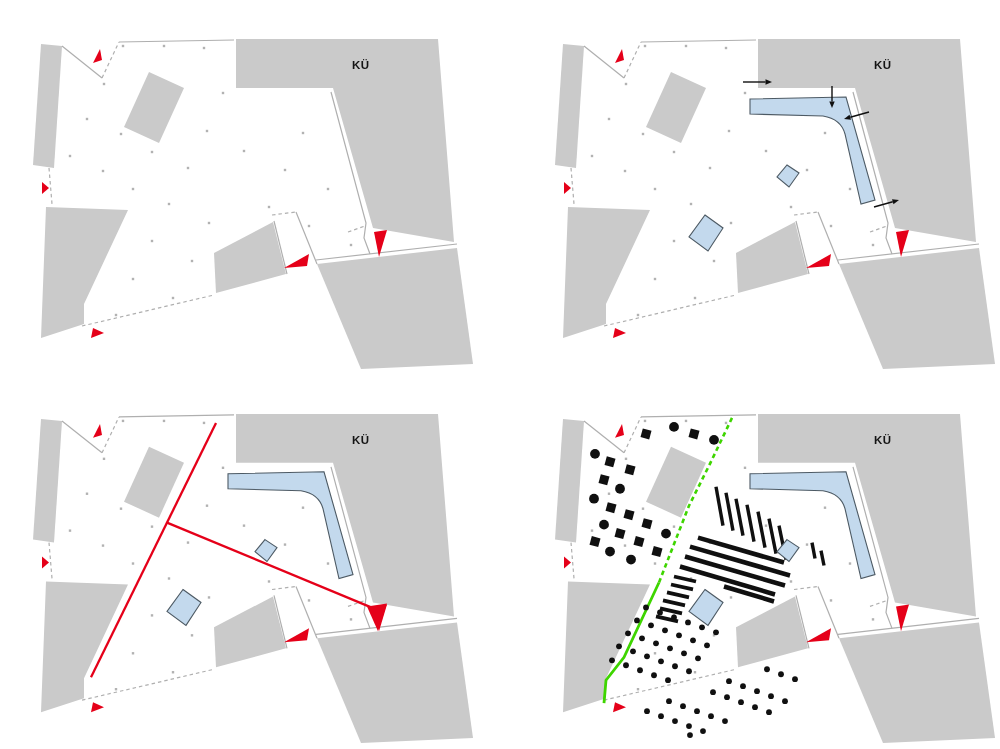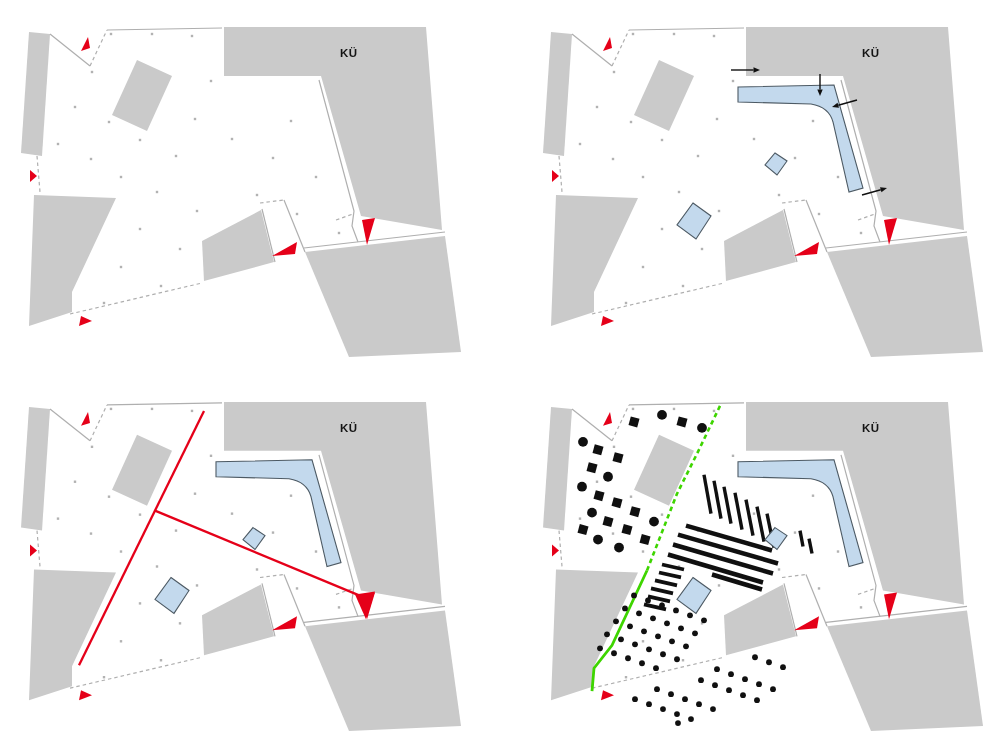--- a/index.html
+++ b/index.html
@@ -1,18 +1,18 @@
 <!DOCTYPE html>
 <html><head>
 <meta charset="utf-8">
 <style>
   html,body{margin:0;padding:0;background:#ffffff;}
   .page{position:relative;width:1000px;height:749px;background:#ffffff;overflow:hidden;
         font-family:"Liberation Sans", sans-serif;}
-  .panel{position:absolute;margin:4px;padding:0;}
+  .panel{position:absolute;margin:16px;padding:0;}
   .panel svg{display:block;}
   .panel-0{left:0;top:0;}
   .panel-1{left:500px;top:0;}
   .panel-2{left:0;top:375px;}
   .panel-3{left:500px;top:375px;}
   text.ku-label{font-family:"Liberation Sans", sans-serif;font-weight:700;
                 font-size:11.5px;fill:#141414;letter-spacing:0.5px;}
 </style>
 </head>
 <body>

